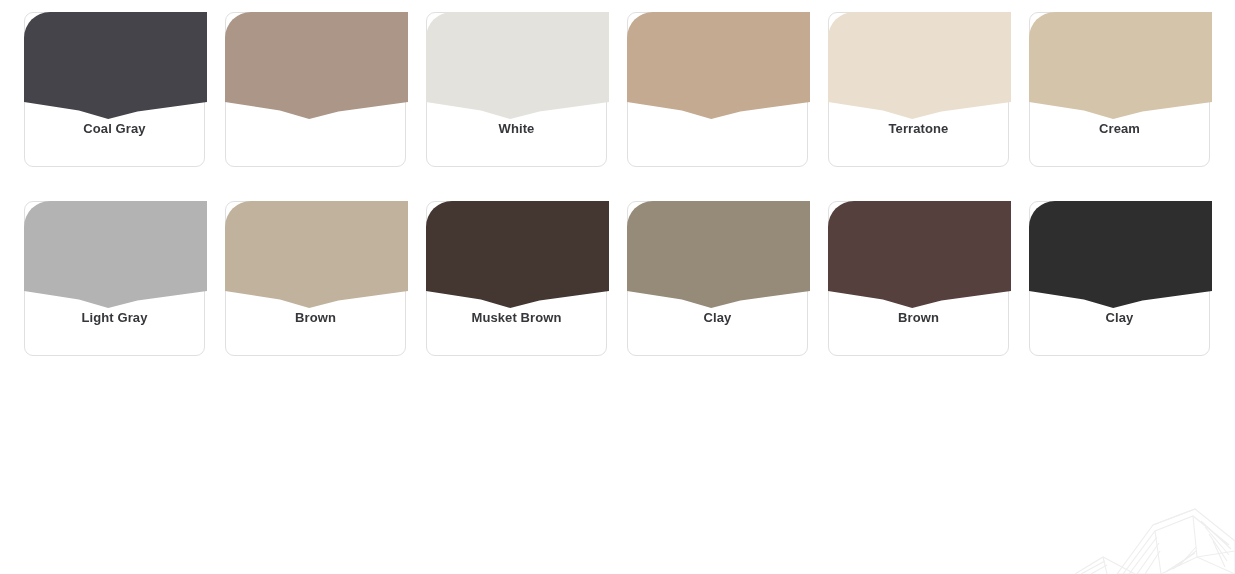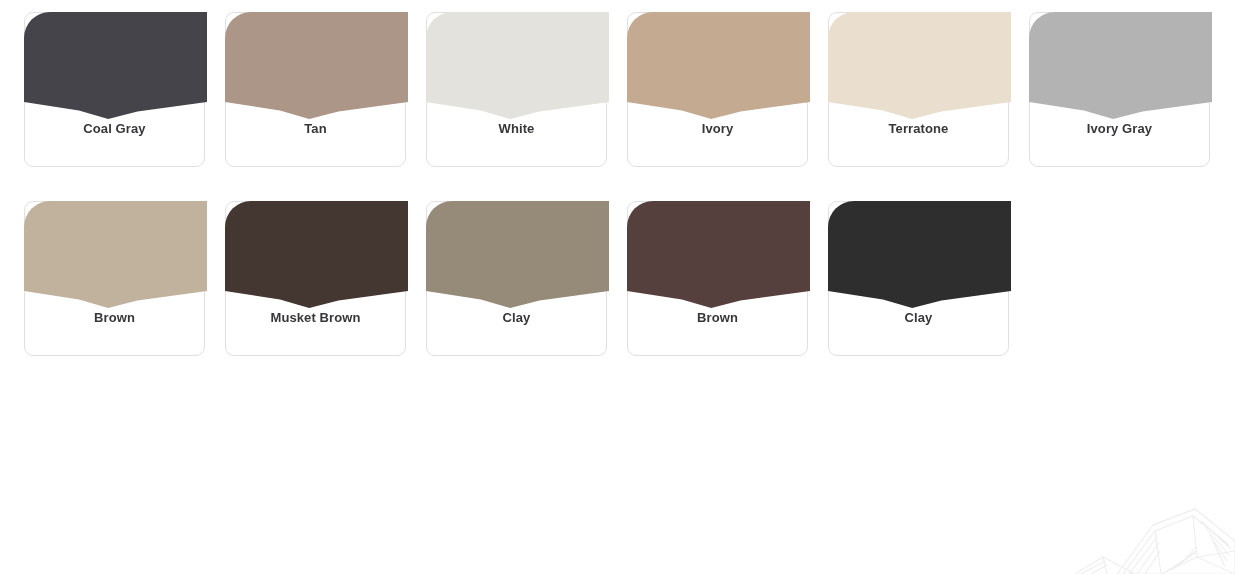--- a/index.html
+++ b/index.html
@@ -80,37 +80,39 @@
 
 <div id="page">
 
   <div id="swatch-grid">
       <div class="swatch-card">
         <div class="swatch-chip" style="background-color: rgb(69, 68, 74);"></div>
         <div class="swatch-label">Coal Gray</div>
       </div>
       <div class="swatch-card">
         <div class="swatch-chip" style="background-color: rgb(172, 150, 135);"></div>
-        <div class="swatch-label">Tan</div>
       </div>
       <div class="swatch-card">
         <div class="swatch-chip" style="background-color: rgb(227, 226, 220);"></div>
         <div class="swatch-label">White</div>
       </div>
       <div class="swatch-card">
         <div class="swatch-chip" style="background-color: rgb(195, 170, 144);"></div>
-        <div class="swatch-label">Ivory</div>
       </div>
       <div class="swatch-card">
         <div class="swatch-chip" style="background-color: rgb(234, 223, 206);"></div>
         <div class="swatch-label">Terratone</div>
       </div>
       <div class="swatch-card">
+        <div class="swatch-chip" style="background-color: rgb(212, 196, 169);"></div>
+        <div class="swatch-label">Cream</div>
+      </div>
+      <div class="swatch-card">
         <div class="swatch-chip" style="background-color: rgb(179, 179, 179);"></div>
-        <div class="swatch-label">Ivory Gray</div>
+        <div class="swatch-label">Light Gray</div>
       </div>
       <div class="swatch-card">
         <div class="swatch-chip" style="background-color: rgb(193, 178, 158);"></div>
         <div class="swatch-label">Brown</div>
       </div>
       <div class="swatch-card">
         <div class="swatch-chip" style="background-color: rgb(68, 54, 49);"></div>
         <div class="swatch-label">Musket Brown</div>
       </div>
       <div class="swatch-card">

